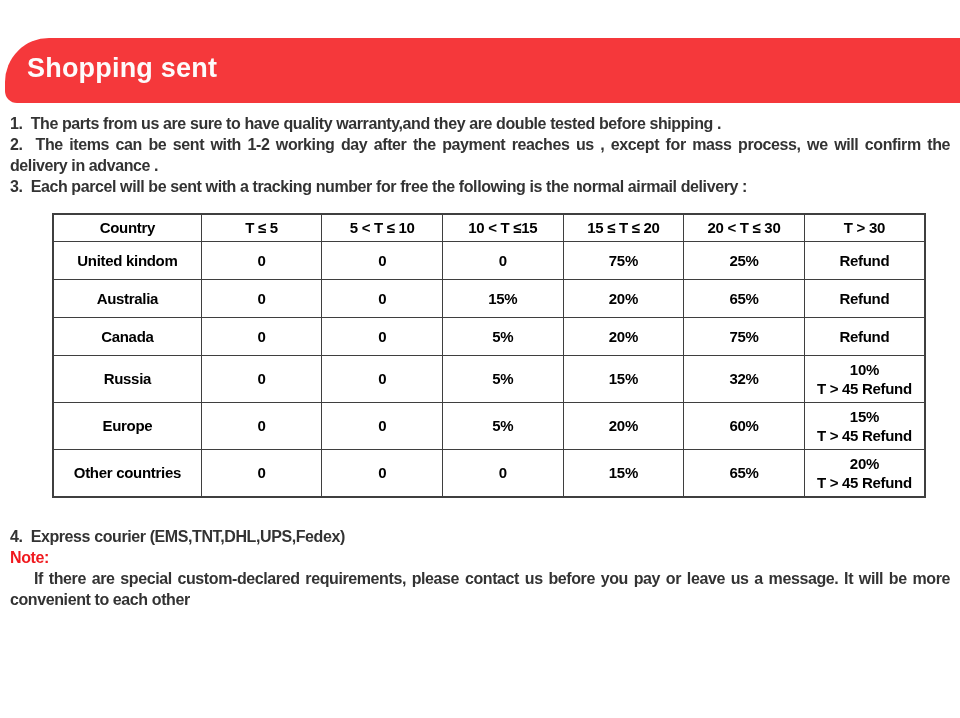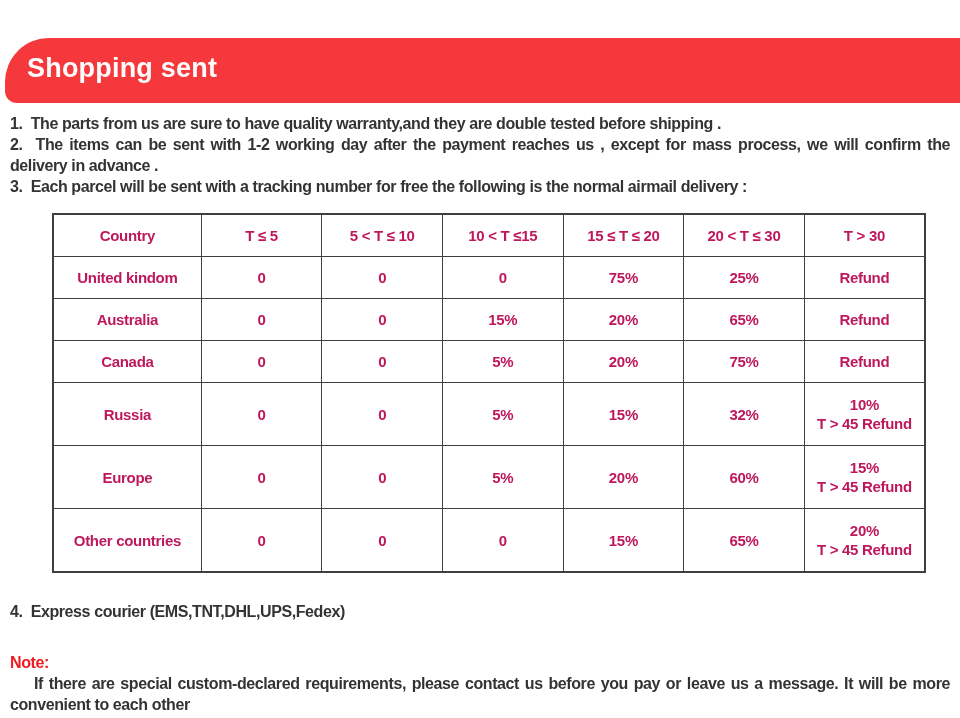--- a/index.html
+++ b/index.html
@@ -40,39 +40,39 @@
   
   .tbl-wrap { margin: 16px 0 0 42px; }
   table.shipping {
     border-collapse: collapse;
     width: 874px;
     table-layout: fixed;
     border: 2px solid #3f3f3f;
   }
   table.shipping th, table.shipping td {
     border: 1px solid #3f3f3f;
-    color: #be185d;
+    color: #000000;
     font-size: 15px;
     font-weight: bold;
     letter-spacing: -0.3px;
     text-align: center;
     vertical-align: middle;
-    padding: 12px 2px;
+    padding: 4px 2px;
   }
   table.shipping th { height: 27px; }
   table.shipping td { height: 38px; }
   tr.tall td { height: 42px; }
   td.pre { white-space: pre-line; line-height: 19px; }
   col.c-country { width: 17%; }
   col.c-range  { width: 13.83%; }
   
   .express { margin-top: 28px; }
   .express-body { text-indent: 22px; }
   .red { color: #f0191e; }
-  .note-block { margin-top: 30px; }
+  .note-block { }
   .note-body { text-indent: 24px; }
 </style>
 </head>
 <body>
 
 <div class="banner">
   <div class="banner-title">Shopping sent</div>
 </div>
 
 <div class="content">

